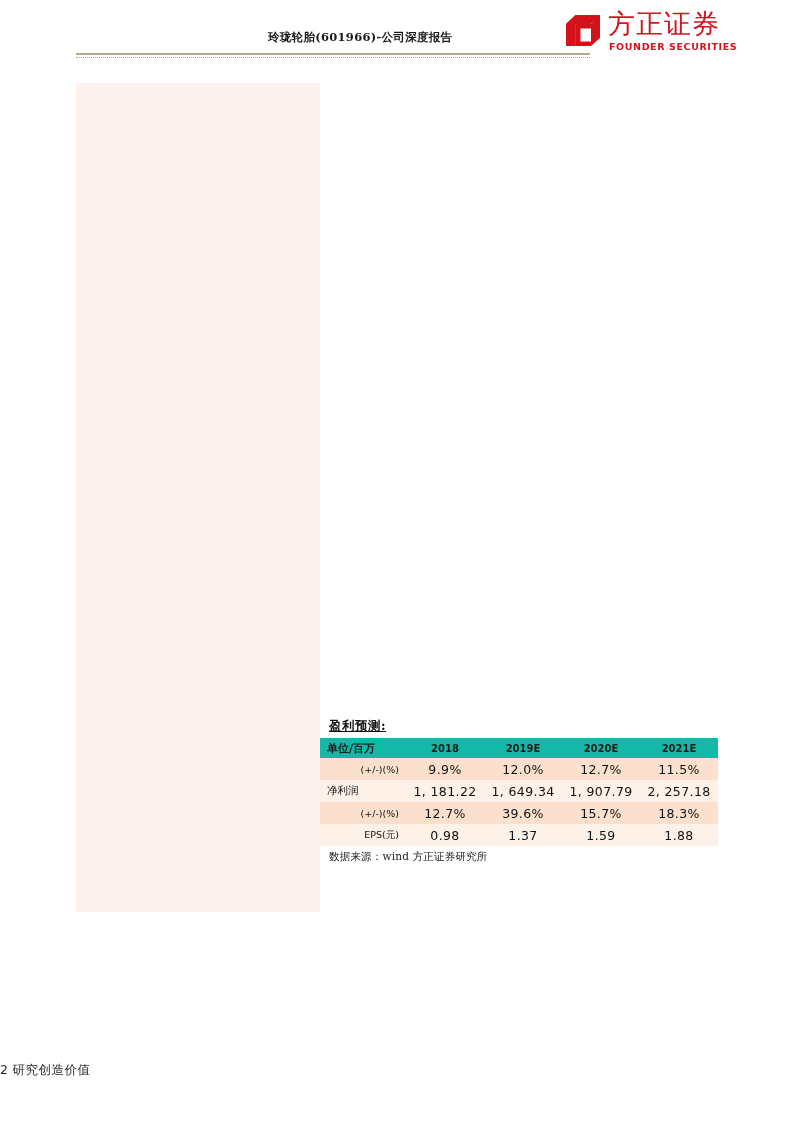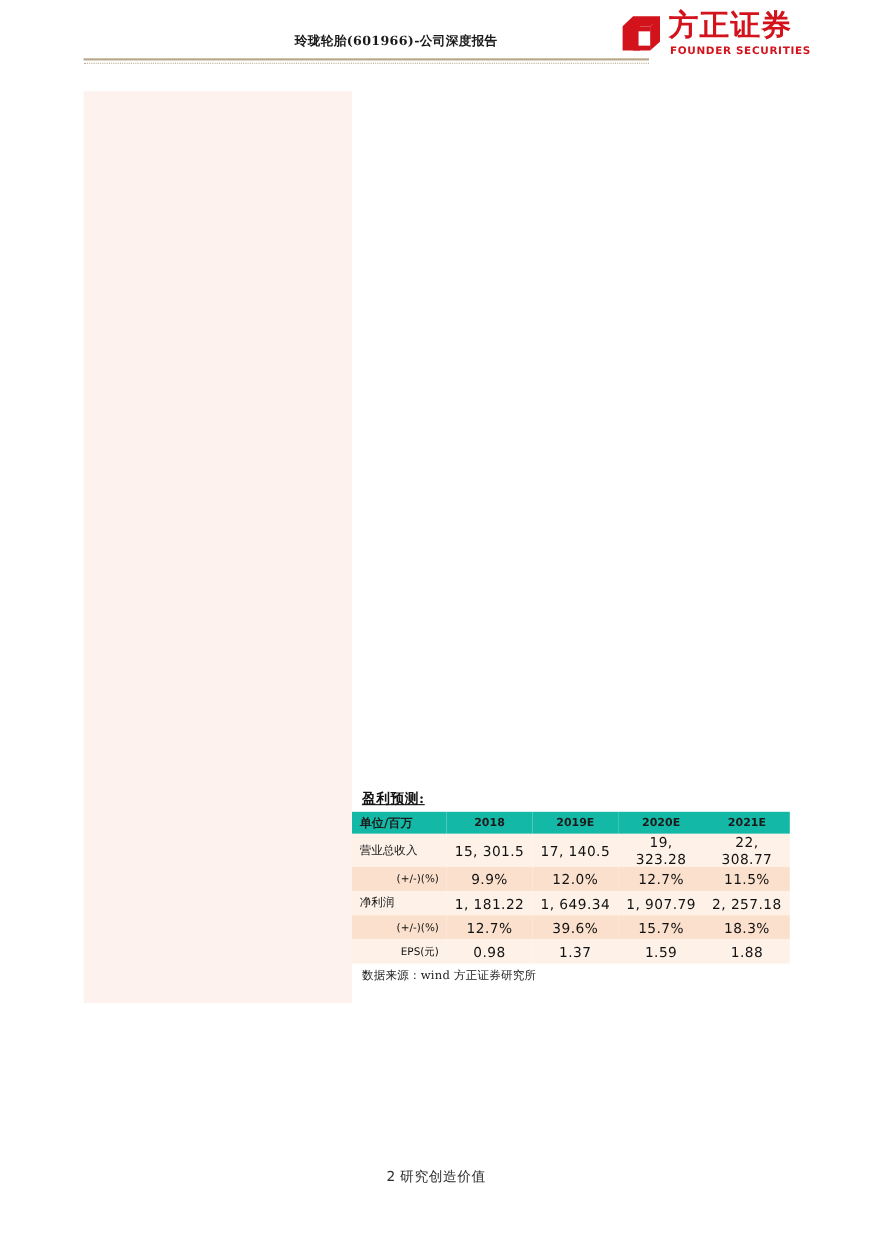--- a/index.html
+++ b/index.html
@@ -65,21 +65,21 @@
     top: 6px;
     width: 36px;
     height: 33px;
   }
   #brand-cn {
     position: absolute;
     left: 48px;
     top: 1px;
     font-family: "DejaVu Sans", "Liberation Sans", sans-serif;
     font-size: 27px;
-    font-weight: 700;
+    font-weight: 400;
     color: #d3131c;
     letter-spacing: 1px;
     line-height: 30px;
     white-space: nowrap;
   }
   #brand-en {
     position: absolute;
     left: 49px;
     top: 33px;
     font-family: "DejaVu Sans", "Liberation Sans", sans-serif;
@@ -176,21 +176,21 @@
     color: #1a1a1a;
     letter-spacing: 0.2px;
   }
 
   
   #page-footer {
     position: absolute;
     left: 0;
     top: 1062px;
     width: 793px;
-    text-align: center;
+    text-align: left;
     font-family: "DejaVu Sans", "Liberation Sans", sans-serif;
     font-size: 12.5px;
     color: #2b2b2b;
     letter-spacing: 0.5px;
   }
   #page-footer .pg-num { margin-right: 4px; }
 </style>
 </head>
 <body>
 
@@ -234,27 +234,20 @@
     <thead>
       <tr>
         <th class="hdr-label">单位/百万</th>
         <th class="hdr-year">2018</th>
         <th class="hdr-year">2019E</th>
         <th class="hdr-year">2020E</th>
         <th class="hdr-year">2021E</th>
       </tr>
     </thead>
     <tbody>
-      <tr class="row-a">
-        <td class="cell-label lbl-cn">营业总收入</td>
-        <td>15, 301.5</td>
-        <td>17, 140.5</td>
-        <td>19, 323.28</td>
-        <td>22, 308.77</td>
-      </tr>
       <tr class="row-b">
         <td class="cell-label lbl-sub">(+/-)(%)</td>
         <td>9.9%</td>
         <td>12.0%</td>
         <td>12.7%</td>
         <td>11.5%</td>
       </tr>
       <tr class="row-a">
         <td class="cell-label lbl-cn">净利润</td>
         <td>1, 181.22</td>

